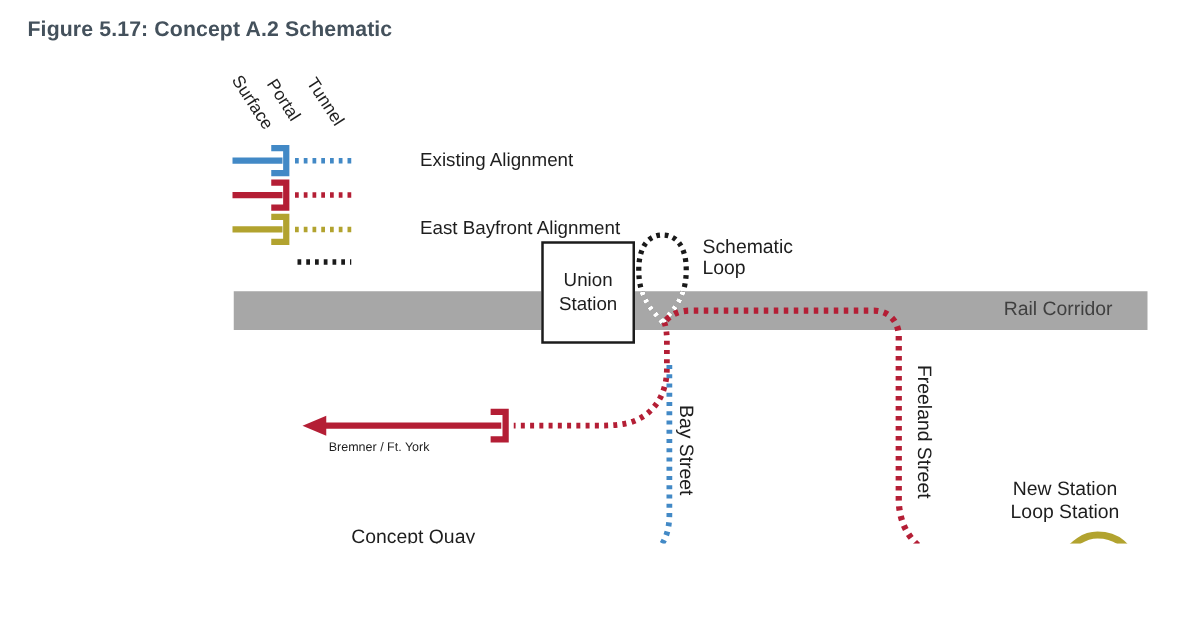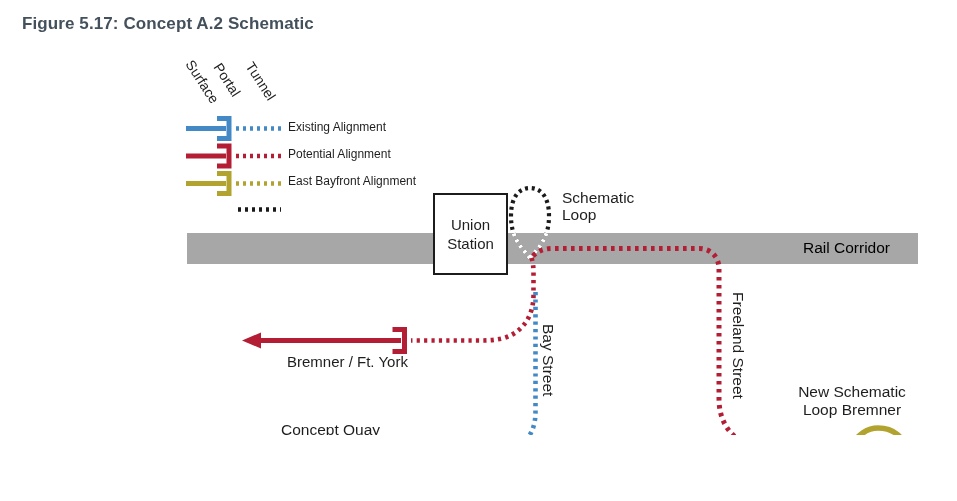--- a/index.html
+++ b/index.html
@@ -3,41 +3,41 @@
 <meta charset="utf-8">
 <style>
   html,body{margin:0;padding:0;background:#ffffff;}
   #canvas{
     position:relative;width:957px;height:435px;background:#ffffff;overflow:hidden;
     font-family:"Liberation Sans", sans-serif;color:#1e1e1e;
   }
   #diagram-svg{position:absolute;left:0;top:0;}
   .abs{position:absolute;white-space:nowrap;}
   .title{left:22px;top:14px;font-size:17px;font-weight:bold;letter-spacing:.1px;}
-  .legend-label{font-size:12px;}
+  .legend-label{font-size:15px;margin-left:48px;}
   .leg-0{left:288px;top:120px;}
   .leg-1{left:288px;top:147px;}
   .leg-2{left:288px;top:174px;}
   .leg-3{left:288px;top:201px;}
   .col-header{font-size:14px;transform-origin:0 0;transform:rotate(57deg);}
   .hdr-surface{left:196px;top:57px;}
   .hdr-portal{left:224px;top:60px;}
   .hdr-tunnel{left:256px;top:59px;}
   .station-box{
     left:433px;top:193px;width:75px;height:82px;box-sizing:border-box;
     background:#ffffff;border:2.5px solid #1c1c1c;
     display:flex;flex-direction:column;align-items:center;justify-content:center;
     font-size:15px;line-height:1.3;text-align:left;white-space:nowrap;
   }
   .loop-label{left:562px;top:189px;font-size:15.5px;line-height:17px;}
   .corridor-label{left:640px;top:239px;width:250px;text-align:right;font-size:15.5px;color:#ffffff;}
   .vtext{writing-mode:vertical-rl;text-orientation:mixed;font-size:15.5px;}
   .bay{left:539px;top:324px;}
   .freeland{left:729px;top:292px;}
-  .bremner-label{left:263px;top:353px;font-size:15px;margin-left:24px;}
+  .bremner-label{left:263px;top:353px;font-size:10px;}
   .queens-label{left:281px;top:421px;font-size:15.5px;}
   .terminal-label{left:757px;top:383px;width:190px;text-align:center;font-size:15.5px;line-height:18px;}
 </style>
 </head>
 <body>
 
 <div id="canvas">
 
   <svg id="diagram-svg" width="957" height="501" viewBox="0 0 957 501">
     <defs>
@@ -87,39 +87,38 @@
     <path d="M844,450.5 C857,438 864,428 878,428 C894,428 905,438 905,450.5 C905,463 894,473 878,473 C864,473 857,463 844,450.5 Z" fill="none" stroke-width="5.5" stroke="#B2A32F"></path>
   </svg>
 
   <div class="abs title" style="color: rgb(68, 81, 92);">Figure 5.17: Concept A.2 Schematic</div>
 
   <div class="abs col-header hdr-surface">Surface</div>
   <div class="abs col-header hdr-portal">Portal</div>
   <div class="abs col-header hdr-tunnel">Tunnel</div>
 
   <div class="abs legend-label leg-0">Existing Alignment</div>
-  <div class="abs legend-label leg-1">Potential Alignment</div>
   <div class="abs legend-label leg-2">East Bayfront Alignment</div>
 
   <div class="abs station-box">
     <span>Union</span>
     <span>Station</span>
   </div>
 
   <div class="abs loop-label">
     <div>Schematic</div>
     <div>Loop</div>
   </div>
 
-  <div class="abs corridor-label" style="color: #000000;">Rail Corridor</div>
+  <div class="abs corridor-label" style="color: #404040;">Rail Corridor</div>
 
   <div class="abs vtext bay">Bay Street</div>
   <div class="abs vtext freeland">Freeland Street</div>
 
   <div class="abs bremner-label">Bremner / Ft. York</div>
   <div class="abs queens-label">Concept Quay</div>
 
   <div class="abs terminal-label">
-    <div>New Schematic</div>
-    <div>Loop Bremner</div>
+    <div>New Station</div>
+    <div>Loop Station</div>
   </div>
 
 </div>
 
 </body></html>

